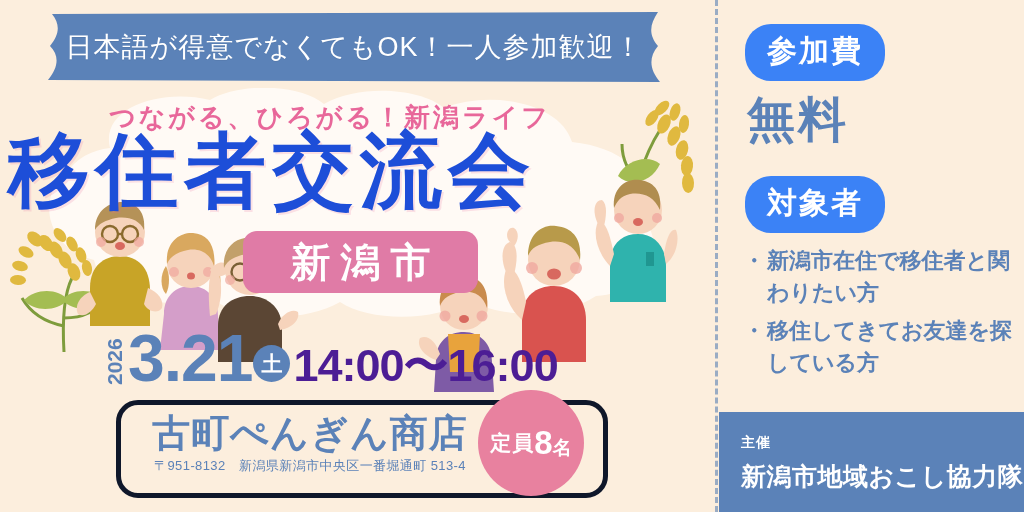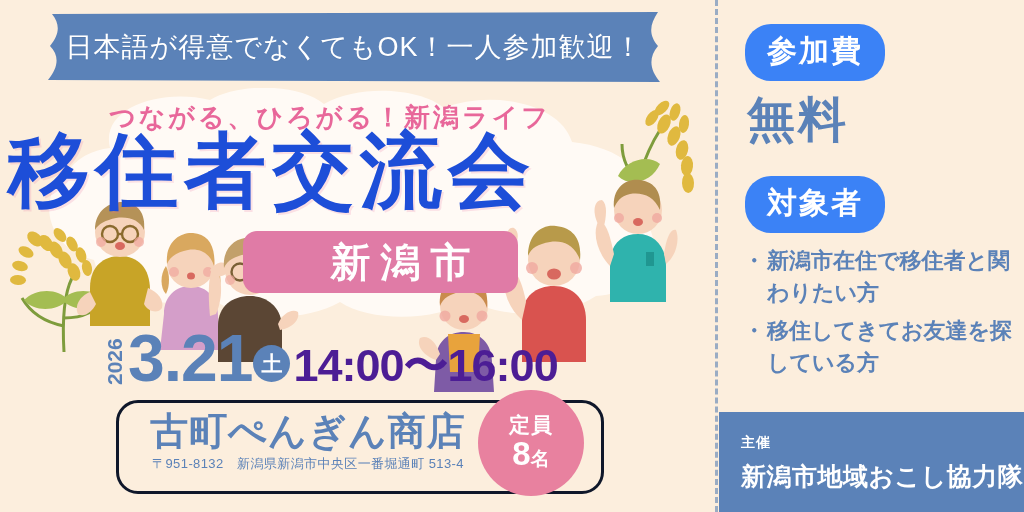--- a/index.html
+++ b/index.html
@@ -36,21 +36,20 @@
     line-height:1.0;
     text-shadow:2px 2px 0 rgba(232,103,154,.18);
     margin-left:8px;
   }
   .city-badge{
     position:absolute;left:243px;top:231px;width:235px;height:62px;
     background:#e07ba6;border-radius:14px;
     display:flex;align-items:center;justify-content:center;
     color:#ffffff;font-size:40px;font-weight:bold;letter-spacing:10px;
     text-indent:10px;
-    padding-left:40px;
   }
 
   
   .date-row{position:absolute;left:104px;top:326px;height:62px;display:flex;align-items:flex-end;}
   .year{
     color:#5b82b8;font-size:21px;font-weight:bold;
     writing-mode:vertical-rl;transform:rotate(180deg);
     letter-spacing:0px;line-height:1;margin-right:3px;margin-bottom:3px;
     height:58px;display:flex;align-items:center;
   }
@@ -58,33 +57,33 @@
   .daycircle{
     width:37px;height:37px;border-radius:50%;background:#5b82b8;
     display:flex;align-items:center;justify-content:center;
     color:#fff;font-size:21px;font-weight:bold;margin:0 3px 6px 1px;
   }
   .time{color:#4c1d95;font-size:45px;font-weight:bold;line-height:1;margin-bottom:0;letter-spacing:-1px;}
 
   
   .venue-box{
     position:absolute;left:116px;top:400px;width:482px;height:88px;
-    border:3px solid #0f172a;border-radius:22px;background:#fceedd;
+    border:5px solid #0f172a;border-radius:22px;background:#fceedd;
   }
   .venue-name{
     position:absolute;left:24px;top:8px;width:330px;text-align:center;
     color:#5b82b8;font-size:38px;font-weight:bold;letter-spacing:1px;line-height:1.1;
   }
   .venue-addr{
     position:absolute;left:24px;top:52px;width:330px;text-align:center;
     color:#5b82b8;font-size:13px;letter-spacing:.4px;
   }
   .cap-circle{
     position:absolute;left:478px;top:390px;width:106px;height:106px;border-radius:50%;
-    background:#e8819f;display:flex;flex-direction:column;
+    background:#e8819f;display:flex;flex-direction:row;
     align-items:center;justify-content:center;color:#fff;
   }
   .cap-label{font-size:21px;font-weight:bold;letter-spacing:1px;line-height:1.1;}
   .cap-num{font-size:33px;font-weight:bold;line-height:1.1;}
   .cap-num small{font-size:19px;}
 
   
   .divider{
     position:absolute;left:715px;top:0;width:0;height:512px;
     border-left:3px dashed #9aacc4;

